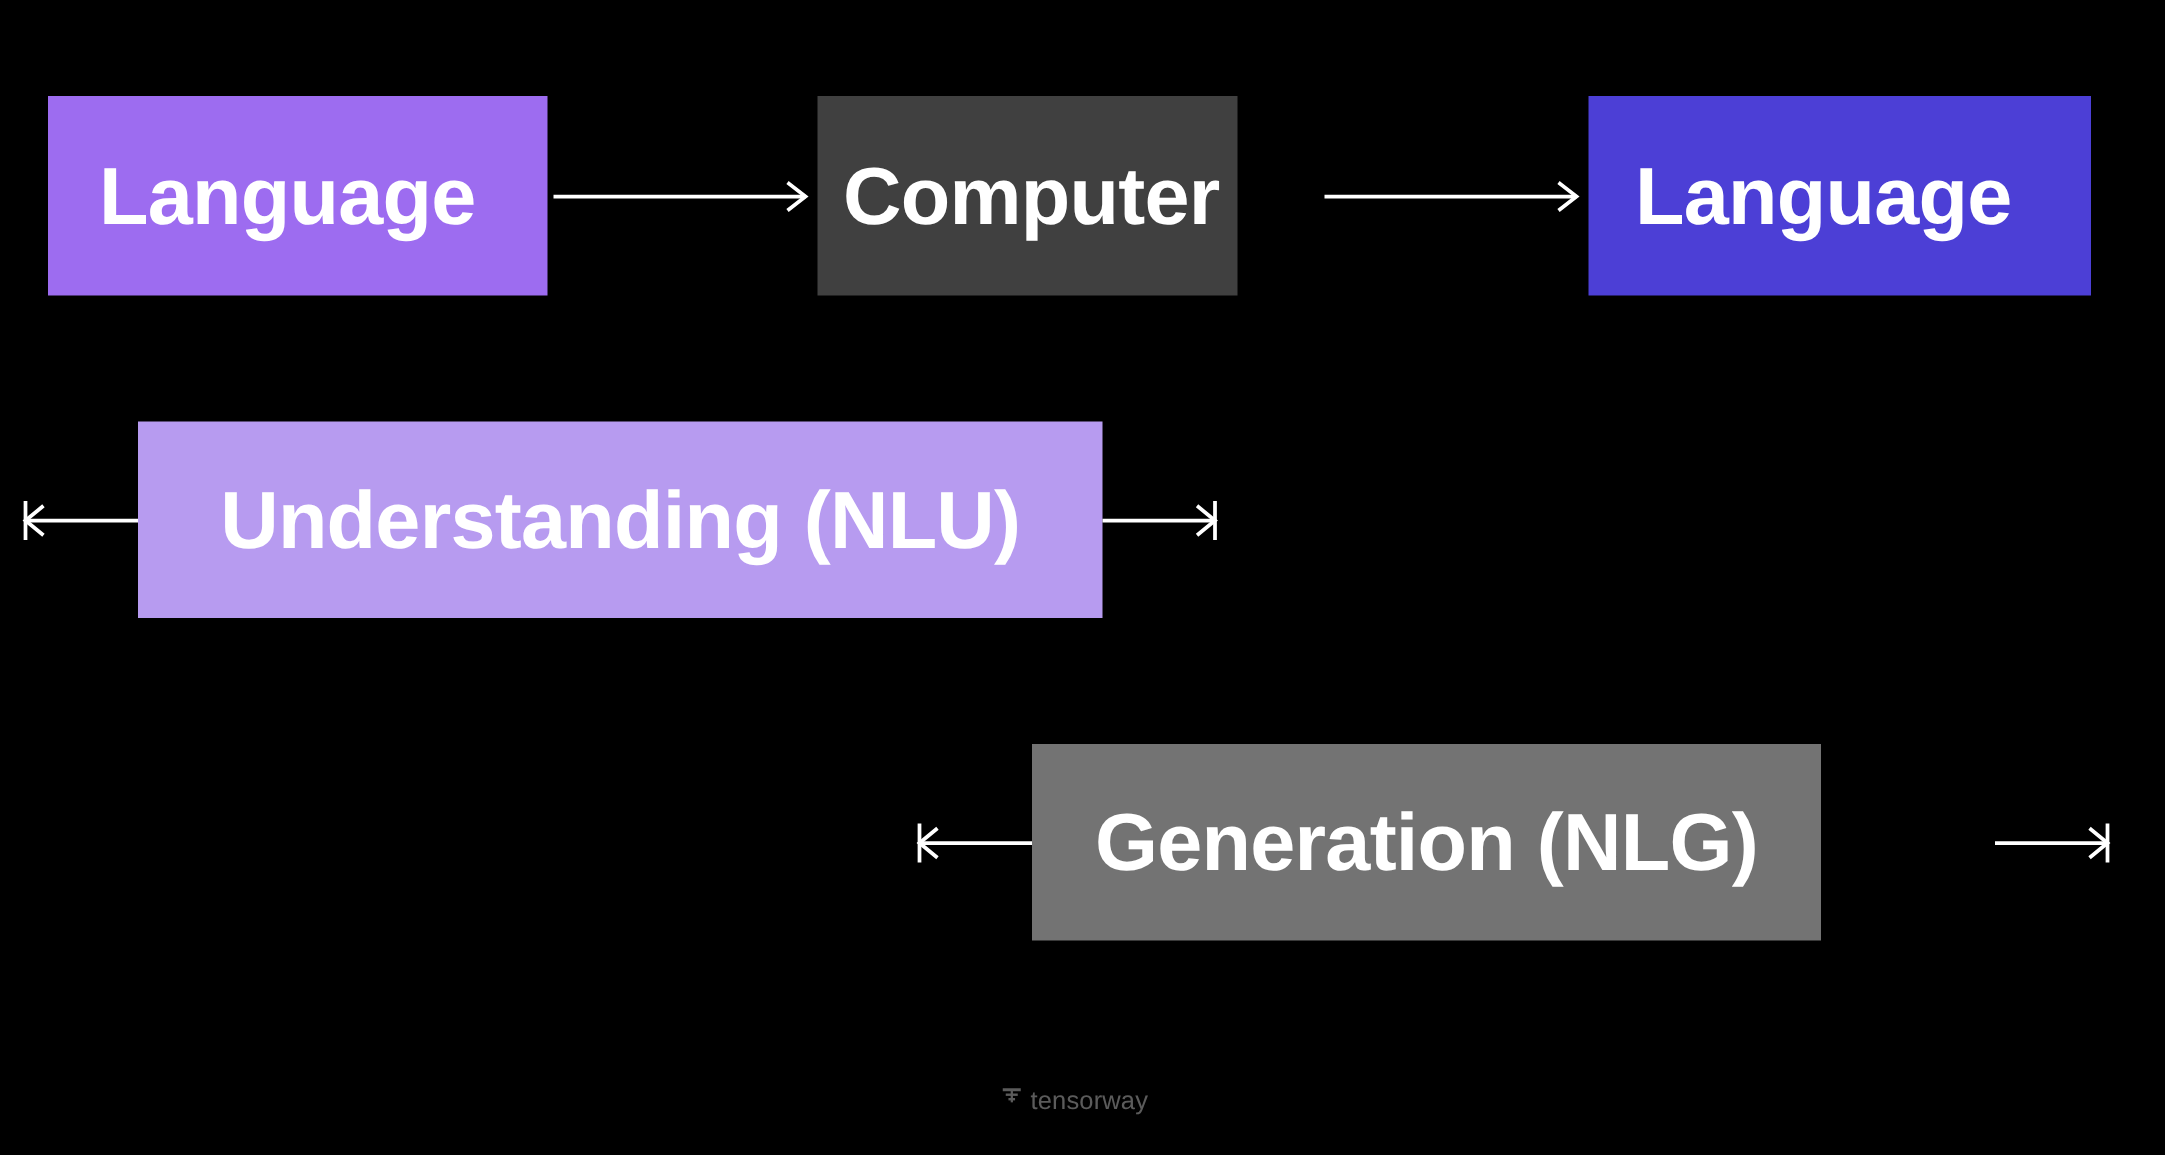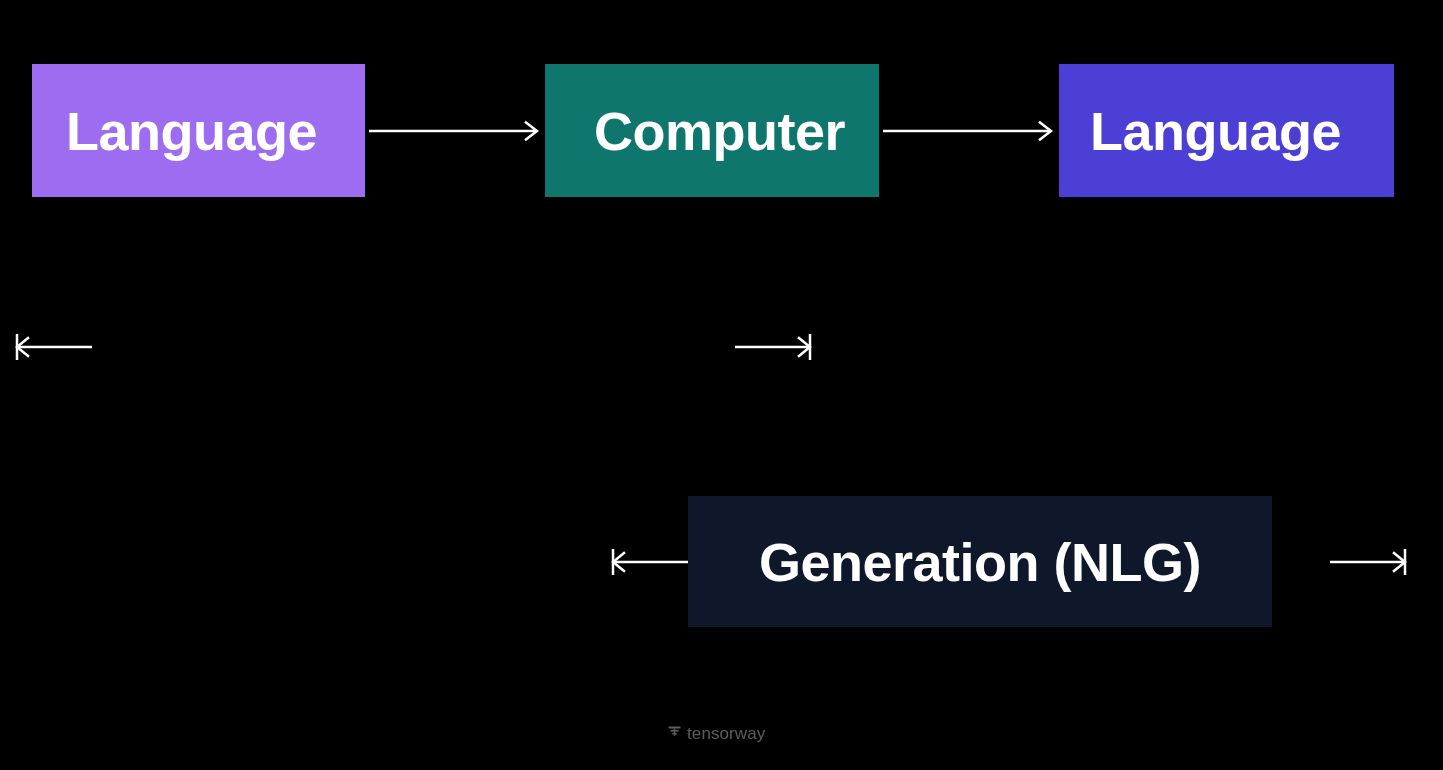--- a/index.html
+++ b/index.html
@@ -39,24 +39,24 @@
   .box-wide {
     height: 131px;
     font-size: 54px;
     justify-content: center;
   }
   .box-label {
     display: block;
   }
 
   #box-language-in  { left: 32px;   top: 64px;  width: 333px; padding-left: 34px; background: #9d6cf0; box-sizing: border-box; }
-  #box-computer     { left: 545px;  top: 64px;  width: 334px; padding-left: 49px; background: #0f766e; box-sizing: border-box; }
+  #box-computer     { left: 545px;  top: 64px;  width: 280px; padding-left: 17px; background: #404040; box-sizing: border-box; }
   #box-language-out { left: 1059px; top: 64px;  width: 335px; padding-left: 31px; background: #4c3fd6; box-sizing: border-box; }
   #box-nlu          { left: 92px;   top: 281px; width: 643px; background: #b79bf0; }
-  #box-nlg          { left: 688px;  top: 496px; width: 584px; background: #0f172a; }
+  #box-nlg          { left: 688px;  top: 496px; width: 526px; background: #737373; }
 
   
   .connector {
     position: absolute;
     height: 24px;
     top: 119px;
   }
   .connector svg { display: block; overflow: visible; }
 
   #arrow-lang-to-comp { left: 369px; width: 172px; }
@@ -124,20 +124,23 @@
   </div>
 
   <div class="span-arrow" id="span-nlu-left">
     <svg width="78" height="40" viewBox="0 0 78 40" aria-hidden="true">
       <line x1="3" y1="7" x2="3" y2="33" stroke="#ffffff" stroke-width="2.5"></line>
       <line x1="3" y1="20" x2="78" y2="20" stroke="#ffffff" stroke-width="2.5"></line>
       <polyline points="14,11 3,20 14,29" fill="none" stroke="#ffffff" stroke-width="2.5" stroke-linecap="square" stroke-linejoin="miter"></polyline>
     </svg>
   </div>
 
+  <div class="box box-wide" id="box-nlu">
+    <span class="box-label">Understanding (NLU)</span>
+  </div>
 
   <div class="span-arrow" id="span-nlu-right">
     <svg width="78" height="40" viewBox="0 0 78 40" aria-hidden="true">
       <line x1="0" y1="20" x2="75" y2="20" stroke="#ffffff" stroke-width="2.5"></line>
       <polyline points="64,11 75,20 64,29" fill="none" stroke="#ffffff" stroke-width="2.5" stroke-linecap="square" stroke-linejoin="miter"></polyline>
       <line x1="75" y1="7" x2="75" y2="33" stroke="#ffffff" stroke-width="2.5"></line>
     </svg>
   </div>
 
   <div class="span-arrow" id="span-nlg-left">

